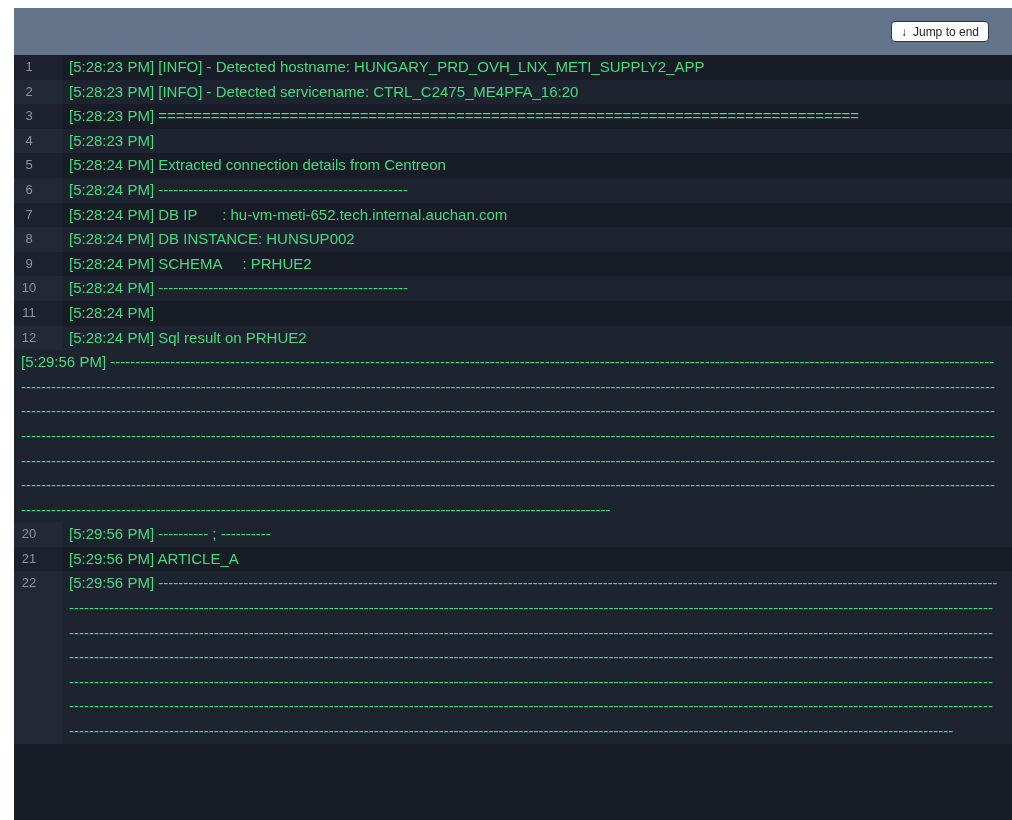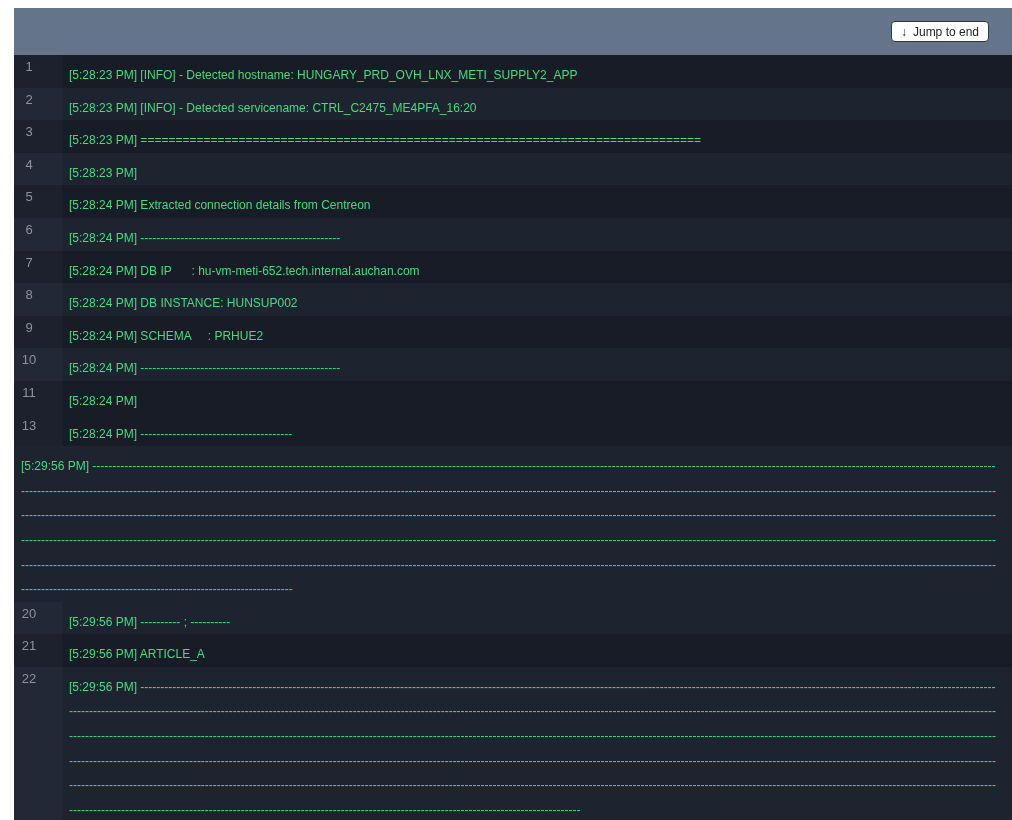--- a/index.html
+++ b/index.html
@@ -49,23 +49,23 @@
     background: var(--gutter-bg-odd, #1c212d);
     color: var(--line-number, #8c93a0);
     font-size: 13px;
     line-height: 24.6px;
   }
   .row.even .gutter { background: var(--gutter-bg-even, #222836); }
   .gutter .num { display: block; width: 30px; text-align: center; }
   .text {
     flex: 1;
     color: var(--log-text, #47da7f);
-    font-size: 12px;
+    font-size: 15px;
     line-height: 24.6px;
-    padding: 8px 14px 0 7px;
+    padding: 0 14px 0 7px;
     white-space: pre-wrap;
     overflow-wrap: break-word;
   }
 </style>
 </head>
 <body style="background: rgb(255, 255, 255);">
 
 <div class="panel">
   <div class="toolbar">
     <button class="jump-btn">
@@ -144,27 +144,27 @@
     <div class="text">[5:28:24 PM] --------------------------------------------------</div>
   </div>
 
   <div class="row">
     <div class="gutter">
       <span class="num">11</span>
     </div>
     <div class="text">[5:28:24 PM]</div>
   </div>
 
+  <div class="row even">
+    <div class="gutter">
+      <span class="num">12</span>
+    </div>
+    <div class="text">[5:28:24 PM] Sql result on PRHUE2</div>
+  </div>
 
-  <div class="row">
-    <div class="gutter">
-      <span class="num">13</span>
-    </div>
-    <div class="text">[5:28:24 PM] --------------------------------------</div>
-  </div>
 
 
 
 
 
   <div class="row even">
     <div class="text">[5:29:56 PM] ----------------------------------------------------------------------------------------------------------------------------------------------------------------------------------------------------------------------------------------------------------------------------------------------------------------------------------------------------------------------------------------------------------------------------------------------------------------------------------------------------------------------------------------------------------------------------------------------------------------------------------------------------------------------------------------------------------------------------------------------------------------------------------------------------------------------------------------------------------------------------------------------------------------------------------------------------------------------------------------------------------------------------------------------------------------------------------------------------------------------------------------------------------------------------------------------------------------------------------------------------------------------------------------------------------------------</div>
   </div>
 
 

